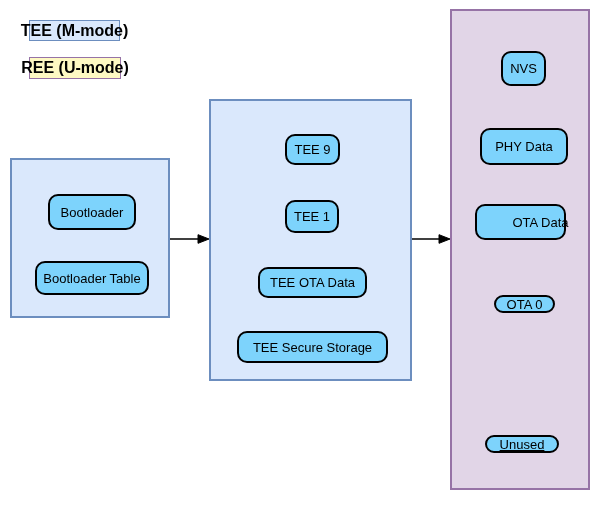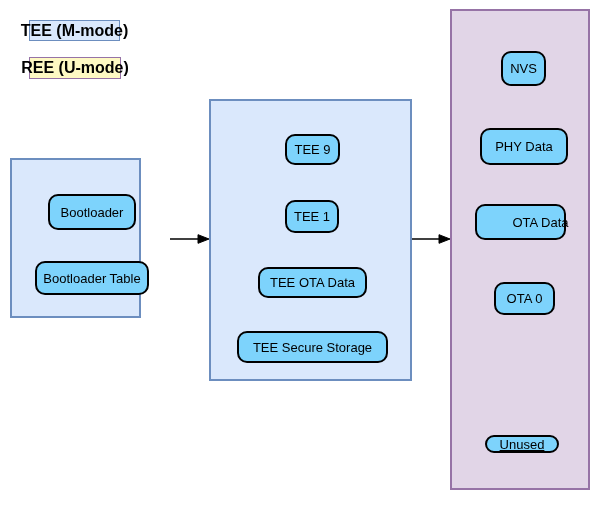--- a/index.html
+++ b/index.html
@@ -43,21 +43,21 @@
     box-sizing: border-box;
   }
   .region-tee-style {
     background: #dae8fc;
     border: 2px solid #6c8ebf;
   }
   .region-ree-style {
     background: #e1d5e7;
     border: 2px solid #9673a6;
   }
-  .region-boot { left: 10px;  top: 158px; width: 131px; height: 160px; }
+  .region-boot { left: 10px;  top: 158px; width: 160px; height: 160px; }
   .region-tee  { left: 209px; top: 99px;  width: 203px; height: 282px; }
   .region-ree  { left: 450px; top: 9px;   width: 140px; height: 481px; }
   
   .node {
     position: absolute;
     box-sizing: border-box;
     background: #7dd3fc;
     border: 2px solid #000000;
     border-radius: 10px;
     display: flex;
@@ -72,21 +72,21 @@
   .n-partition-table { left: 23px; top: 101px; width: 114px; height: 34px; }
   
   .n-tee0            { left: 74px; top: 33px;  width: 55px;  height: 31px; }
   .n-tee1            { left: 74px; top: 99px;  width: 54px;  height: 33px; }
   .n-tee-ota-data    { left: 47px; top: 166px; width: 109px; height: 31px; }
   .n-tee-sec-storage { left: 26px; top: 230px; width: 151px; height: 32px; }
   
   .n-nvs      { left: 49px; top: 40px;  width: 45px; height: 35px; }
   .n-phy-data { left: 28px; top: 117px; width: 88px; height: 37px; }
   .n-ota-data { left: 23px; top: 193px; width: 91px; height: 36px; padding-left: 40px; }
-  .n-ota0     { left: 42px; top: 271px; width: 61px; height: 33px; border-radius: 10px; }
+  .n-ota0     { left: 42px; top: 284px; width: 61px; height: 18px; border-radius: 10px; }
   .n-ota1     { left: 39px; top: 348px; width: 63px; height: 34px; }
   .n-unused   { left: 33px; top: 424px; width: 74px; height: 18px; text-decoration: underline; }
   
   .arrow-layer {
     position: absolute;
     left: 0; top: 0;
     width: 602px; height: 512px;
     pointer-events: none;
   }
 </style>

